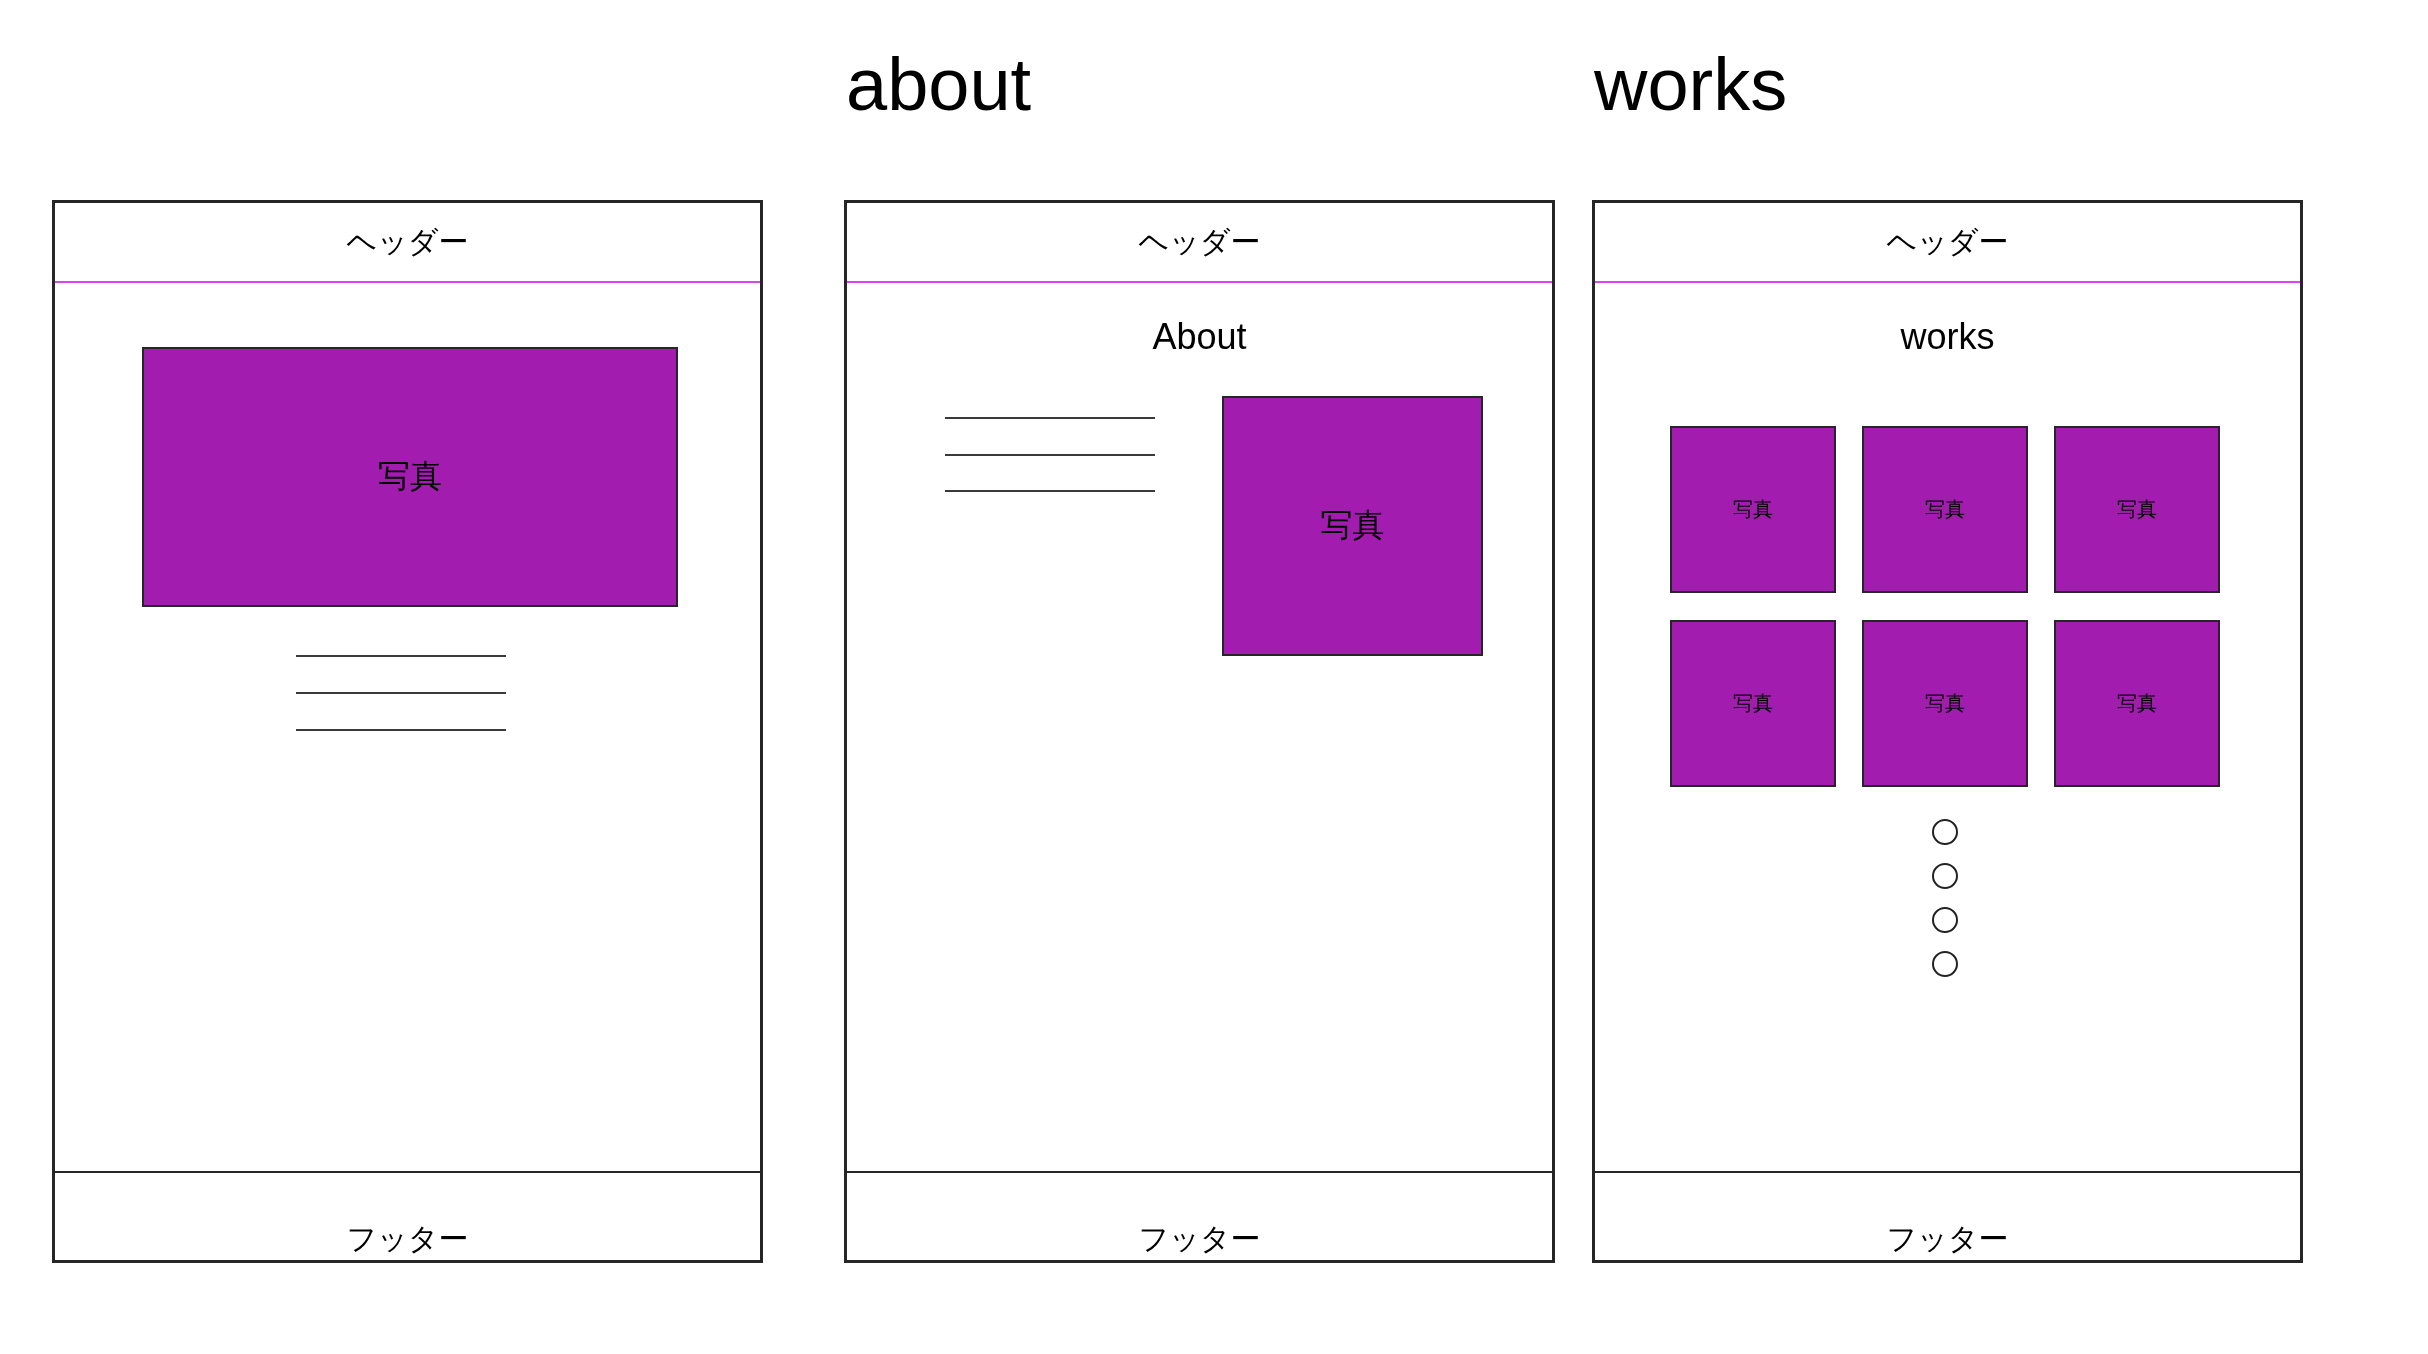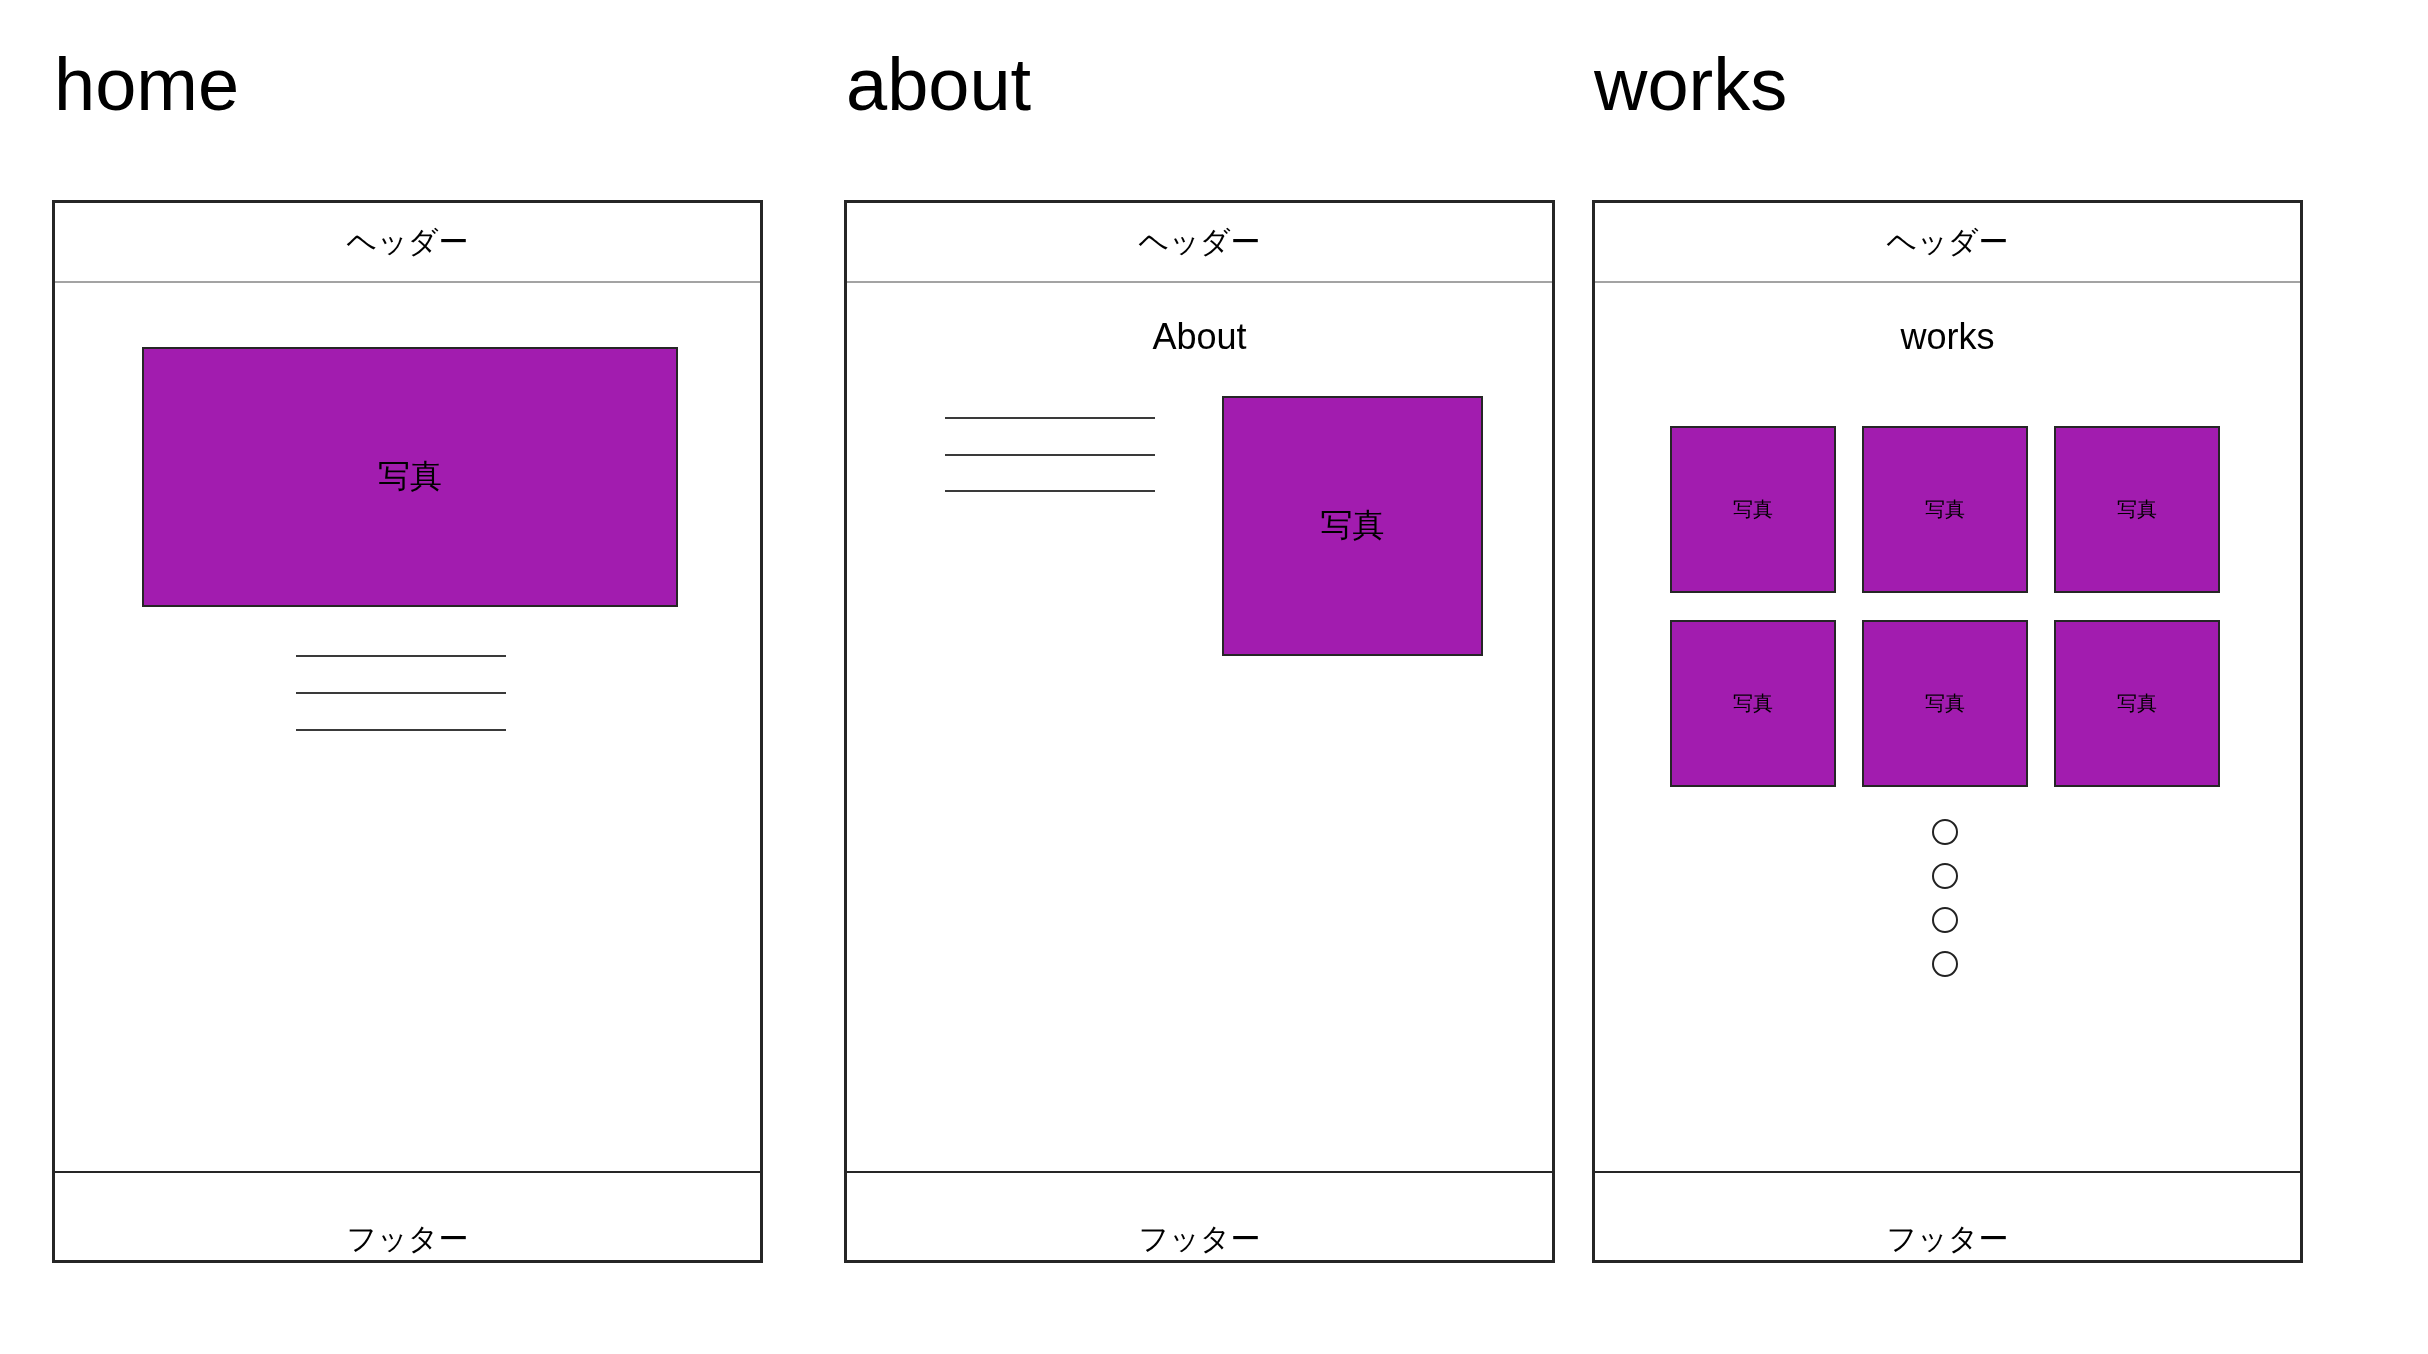--- a/index.html
+++ b/index.html
@@ -18,21 +18,21 @@
     position:absolute;top:48px;left:2px;margin:0;
     font-size:74px;line-height:1;font-weight:400;color:#000;white-space:nowrap;
   }
 
   .frame{
     position:absolute;left:0;top:200px;width:711px;height:1063px;
     box-sizing:border-box;border:3px solid #262626;background:#fff;
   }
   .header-band{
     position:absolute;top:0;left:0;width:100%;height:80px;box-sizing:border-box;
-    border-bottom:2px solid #a3a3a3;display:flex;align-items:center;justify-content:center;
+    border-bottom:2px solid #d946ef;display:flex;align-items:center;justify-content:center;
     font-size:30px;
   }
   .footer-band{
     position:absolute;bottom:0;left:0;width:100%;height:89px;box-sizing:border-box;
     border-top:2px solid #262626;display:flex;align-items:flex-end;justify-content:center;
     font-size:30px;
   }
   .section-heading{
     position:absolute;top:116px;left:0;width:100%;margin:0;
     text-align:center;font-size:36px;line-height:1;font-weight:400;
@@ -53,21 +53,20 @@
     position:absolute;left:337px;width:26px;height:26px;box-sizing:border-box;
     border:2px solid #222;border-radius:50%;background:#fff;
   }
 </style>
 </head>
 <body>
 
 <div class="canvas">
 
   <section class="panel" id="panel-home">
-    <h1 class="panel-title">home</h1>
     <div class="frame">
       <div class="header-band">
         <span>ヘッダー</span>
       </div>
       <div class="photo photo-home">
         <span>写真</span>
       </div>
       <div class="tline home-line" style="top:452px;"></div>
       <div class="tline home-line" style="top:489px;"></div>
       <div class="tline home-line" style="top:526px;"></div>

